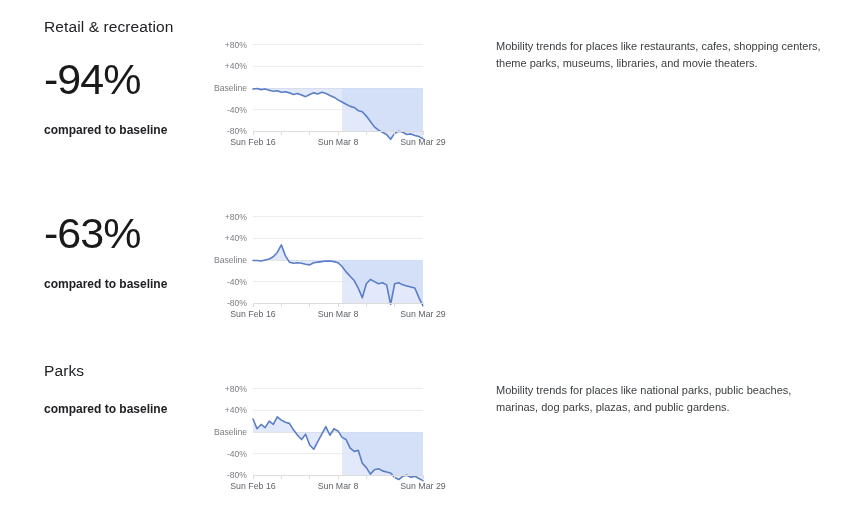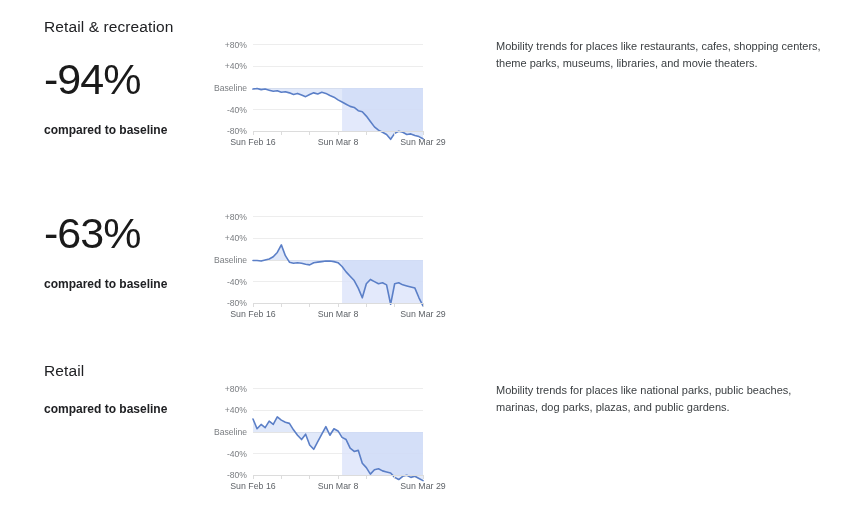--- a/index.html
+++ b/index.html
@@ -196,21 +196,21 @@
           <line x1="218" y1="105.2" x2="218" y2="109.2" class="axis-tick"></line>
           <text x="48" y="119.2" text-anchor="middle" class="xtick-label">Sun Feb 16</text>
           <text x="133" y="119.2" text-anchor="middle" class="xtick-label">Sun Mar 8</text>
           <text x="218" y="119.2" text-anchor="middle" class="xtick-label">Sun Mar 29</text>
         </svg>
     </div>
   </div>
 
   <div class="category-row">
     <div class="summary">
-      <div class="category-title">Retail</div>
+      <div class="category-title">Parks</div>
       <div class="stat-caption">compared to baseline</div>
     </div>
     <div class="chart-wrap">
       <svg class="chart-svg" width="250" height="140" viewBox="0 0 250 140">
           <line x1="48" y1="18.799999999999997" x2="218" y2="18.799999999999997" class="gridline"></line>
           <text x="42" y="21.799999999999997" text-anchor="end" class="ytick-label">+80%</text>
           <line x1="48" y1="40.400000000000006" x2="218" y2="40.400000000000006" class="gridline"></line>
           <text x="42" y="43.400000000000006" text-anchor="end" class="ytick-label">+40%</text>
           <line x1="48" y1="62" x2="218" y2="62" class="baseline-grid"></line>
           <text x="42" y="65" text-anchor="end" class="ytick-label">Baseline</text>

